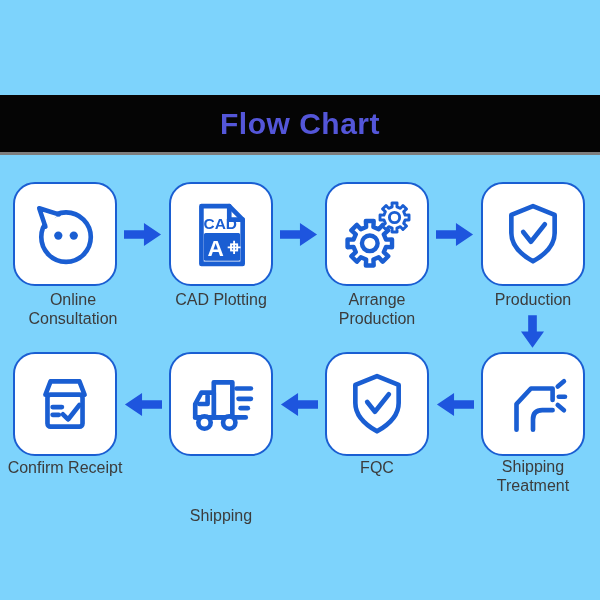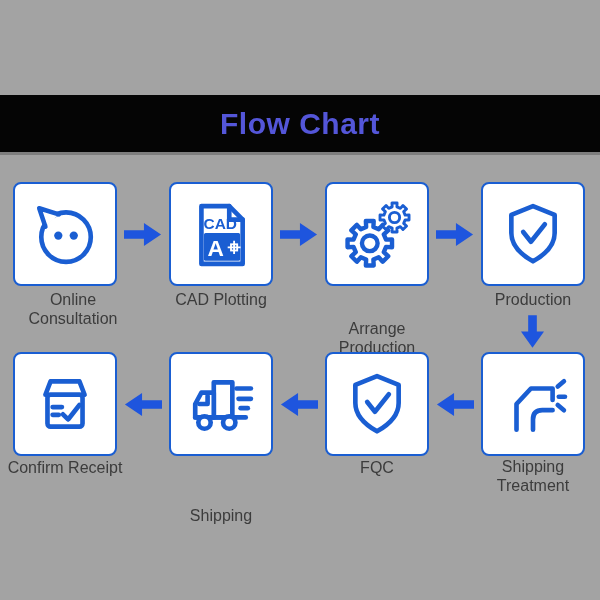--- a/index.html
+++ b/index.html
@@ -1,32 +1,32 @@
 <!DOCTYPE html>
 <html style="--icon-blue: #1A5ED2; --arrow-blue: #1E55DE; --title-color: #5456D9; --header-bg: #050505; --label-color: #3C3C3C;"><head>
 <meta charset="utf-8">
 <style>
   html,body{margin:0;padding:0;background:#e8e8e8;}
   .canvas{
-    position:relative;width:600px;height:600px;margin:0 auto;background:#a3a3a3;
+    position:relative;width:600px;height:600px;margin:0 auto;background:#7dd3fc;
     font-family:"Liberation Sans","DejaVu Sans",sans-serif;overflow:hidden;
   }
   .header{
     position:absolute;left:0;top:95px;width:600px;height:57px;
     background:var(--header-bg,#050505);
     border-bottom:3px solid #7e7e7e;
     display:flex;align-items:center;justify-content:center;
   }
   .title{
     font-size:30px;font-weight:bold;letter-spacing:.5px;
     color:var(--title-color,#5456D9);
   }
   .step-box{
     position:absolute;width:100px;height:100px;background:#fff;
-    border:2px solid var(--icon-blue,#1A5ED2);border-radius:8px;
+    border:2px solid var(--icon-blue,#1A5ED2);border-radius:22px;
     display:flex;align-items:center;justify-content:center;
   }
   .step-label{
     position:absolute;text-align:center;font-size:16px;line-height:19px;
     color:var(--label-color,#3C3C3C);
   }
   svg{overflow:visible;display:block;}
   .s{fill:none;stroke:var(--icon-blue,#1A5ED2);stroke-width:4.5;
      stroke-linecap:round;stroke-linejoin:round;}
   .sf{fill:#ffffff;stroke:var(--icon-blue,#1A5ED2);stroke-width:4.5;
@@ -84,21 +84,21 @@
       <g transform="translate(25,41) scale(0.95)">
         <path class="sf" stroke-width="4.4" d="M22.7,-4 L22.7,4 L16.6,3.7 L14.3,9.1 L18.8,13.2 L13.2,18.8 L9.1,14.3 L3.7,16.6 L4,22.7 L-4,22.7 L-3.7,16.6 L-9.1,14.3 L-13.2,18.8 L-18.8,13.2 L-14.3,9.1 L-16.6,3.7 L-22.7,4 L-22.7,-4 L-16.6,-3.7 L-14.3,-9.1 L-18.8,-13.2 L-13.2,-18.8 L-9.1,-14.3 L-3.7,-16.6 L-4,-22.7 L4,-22.7 L3.7,-16.6 L9.1,-14.3 L13.2,-18.8 L18.8,-13.2 L14.3,-9.1 L16.6,-3.7 Z"></path>
         <circle class="sf" stroke-width="4.4" cx="0" cy="0" r="8"></circle>
       </g>
       <g transform="translate(49,16) scale(0.62)">
         <path class="sf" stroke-width="6.6" d="M22.7,-4 L22.7,4 L16.6,3.7 L14.3,9.1 L18.8,13.2 L13.2,18.8 L9.1,14.3 L3.7,16.6 L4,22.7 L-4,22.7 L-3.7,16.6 L-9.1,14.3 L-13.2,18.8 L-18.8,13.2 L-14.3,9.1 L-16.6,3.7 L-22.7,4 L-22.7,-4 L-16.6,-3.7 L-14.3,-9.1 L-18.8,-13.2 L-13.2,-18.8 L-9.1,-14.3 L-3.7,-16.6 L-4,-22.7 L4,-22.7 L3.7,-16.6 L9.1,-14.3 L13.2,-18.8 L18.8,-13.2 L14.3,-9.1 L16.6,-3.7 Z"></path>
         <circle class="sf" stroke-width="6.6" cx="0" cy="0" r="8"></circle>
       </g>
     </svg>
   </div>
-  <div class="step-label" style="left:312px;top:290px;width:130px;margin-top:29px;">Arrange Production</div>
+  <div class="step-label" style="left:312px;top:290px;width:130px;">Arrange Production</div>
 
   <svg style="position:absolute;left:436px;top:222px;" width="38" height="25" viewBox="0 0 40 26">
     <polygon class="arrow" points="0,8.5 21,8.5 21,1 39,13 21,25 21,17.5 0,17.5"></polygon>
   </svg>
 
   <div class="step-box" style="left:481px;top:182px;">
     <svg width="66" height="66" viewBox="0 0 64 64">
       <path class="sf" d="M 32,5 L 53,13.5 L 53,31 C 53,43.5 44.5,51.5 32,58.5 C 19.5,51.5 11,43.5 11,31 L 11,13.5 Z"></path>
       <path class="s" stroke-width="5" d="M 22.5,30 L 30,39.5 L 43.5,22.5"></path>
     </svg>

